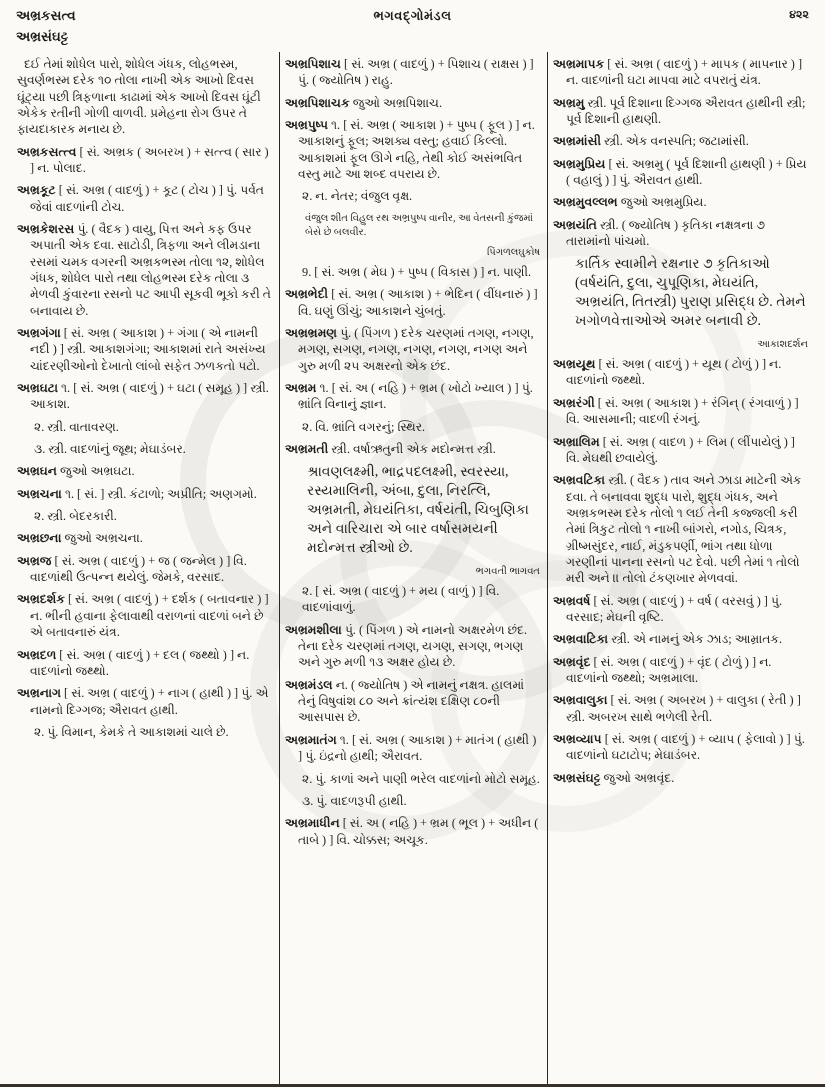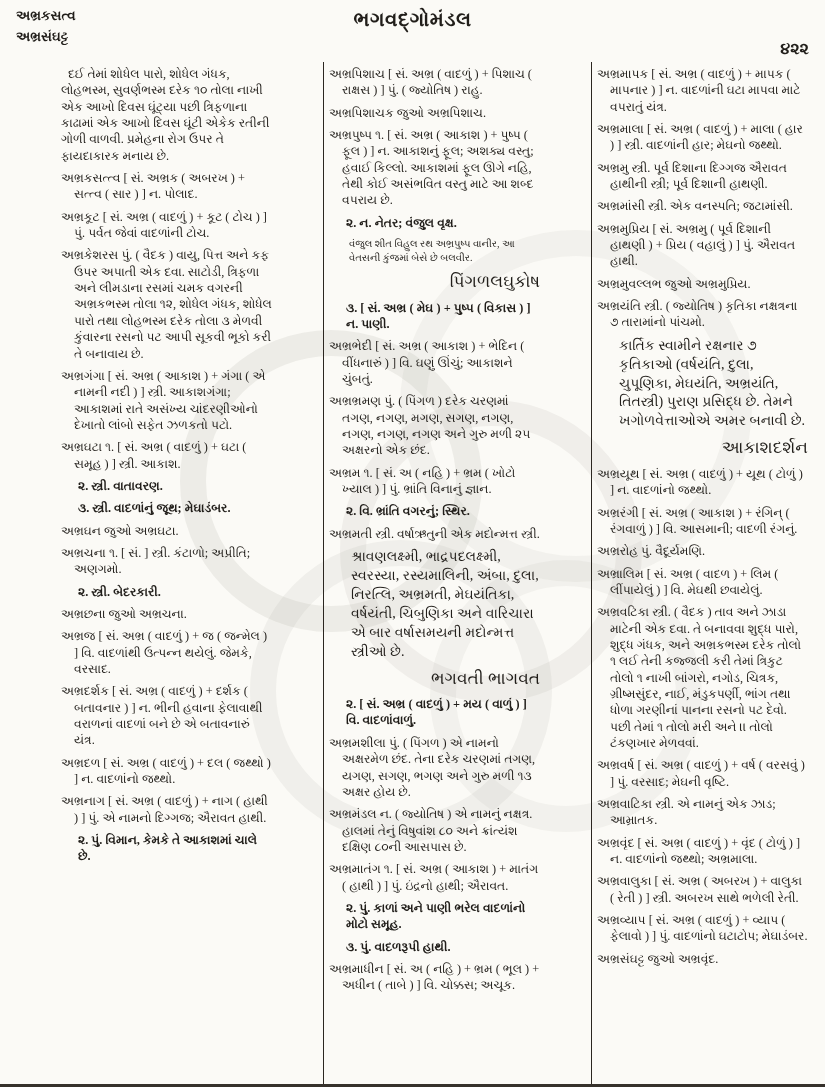--- a/index.html
+++ b/index.html
@@ -32,49 +32,48 @@
   header {
     position:relative; z-index:2;
     display:flex; justify-content:space-between; align-items:flex-start;
     padding:6px 16px 2px 16px;
     font-weight:bold;
     gap:15px;
   }
   .run-head { font-size:13.5px; line-height:1.55; }
   .book-title {
     position:absolute; left:0; right:0; top:8px;
-    text-align:center; font-size:20px; letter-spacing:0.5px;
+    text-align:center; font-size:13px; letter-spacing:0.5px;
   }
-  .page-number { font-size:16px; padding-top:2px;margin-top:32px; }
+  .page-number { font-size:11px; padding-top:2px; }
 
   .cols {
     position:relative; z-index:1;
     display:flex;
     margin:2px 10px 0 12px;
     height:1032px;
     overflow:hidden;
   }
   .col {
     flex:1 1 0;
     padding:4px 7px 0 5px;
     font-size:12.3px;
     line-height:1.33;
     overflow:hidden;
-    margin-left:44px;
   }
   .col + .col { border-left:1.5px solid #2b2620; }
 
   p.blk { margin:0 0 6px 0; }
-  .head { font-weight:normal; }
+  .head { font-weight:bold; }
   .entry { padding-left:13px; text-indent:-13px; }
-  .sub   { padding-left:17px;font-weight:bold; }
+  .sub   { padding-left:17px; }
   .cont  { text-indent:7px; }
   .note  { font-size:14px; padding-left:22px; line-height:1.35; margin-bottom:2px; }
   .verse { font-size:10px; padding-left:20px; line-height:1.4; margin-bottom:1px; }
-  .attrib{ text-align:right; font-size:17px; margin:0 2px 6px 0; }
+  .attrib{ text-align:right; font-size:10px; margin:0 2px 6px 0; }
 </style>
 </head>
 <body>
 
 <div class="page">
   <div class="watermark">
     <div class="wm-ring wm-r1"></div>
     <div class="wm-ring wm-r2"></div>
     <div class="wm-ring wm-r3"></div>
     <div class="wm-ring wm-r4"></div>
@@ -110,49 +109,47 @@
         <p class="blk entry"><span class="head">અભ્રનાગ </span><span>[ સં. અભ્ર ( વાદળું ) + નાગ ( હાથી ) ] પું. એ નામનો દિગ્ગજ; ઐરાવત હાથી.</span></p>
         <p class="blk sub"><span>૨. પું. વિમાન, કેમકે તે આકાશમાં ચાલે છે.</span></p>
       </section>
     <section class="col">
         <p class="blk entry"><span class="head">અભ્રપિશાચ </span><span>[ સં. અભ્ર ( વાદળું ) + પિશાચ ( રાક્ષસ ) ] પું. ( જ્યોતિષ ) રાહુ.</span></p>
         <p class="blk entry"><span class="head">અભ્રપિશાચક </span><span>જુઓ અભ્રપિશાચ.</span></p>
         <p class="blk entry"><span class="head">અભ્રપુષ્પ </span><span>૧. [ સં. અભ્ર ( આકાશ ) + પુષ્પ ( ફૂલ ) ] ન. આકાશનું ફૂલ; અશક્ય વસ્તુ; હવાઈ કિલ્લો. આકાશમાં ફૂલ ઊગે નહિ, તેથી કોઈ અસંભવિત વસ્તુ માટે આ શબ્દ વપરાય છે.</span></p>
         <p class="blk sub"><span>૨. ન. નેતર; વંજુલ વૃક્ષ.</span></p>
         <p class="blk verse"><span>વંજુલ શીત વિહુલ રથ અભ્રપુષ્પ વાનીર, આ વેતસની કુંજમાં બેસે છે બલવીર.</span></p>
         <p class="blk attrib"><span>પિંગળલઘુકોષ</span></p>
-        <p class="blk sub"><span>૩. [ સં. અભ્ર ( મેઘ ) + પુષ્પ ( વિકાસ ) ] ન. પાણી.</span></p>
+        <p class="blk sub"><span>9. [ સં. અભ્ર ( મેઘ ) + પુષ્પ ( વિકાસ ) ] ન. પાણી.</span></p>
         <p class="blk entry"><span class="head">અભ્રભેદી </span><span>[ સં. અભ્ર ( આકાશ ) + ભેદિન ( વીંધનારું ) ] વિ. ઘણું ઊંચું; આકાશને ચુંબતું.</span></p>
         <p class="blk entry"><span class="head">અભ્રભ્રમણ </span><span>પું. ( પિંગળ ) દરેક ચરણમાં તગણ, નગણ, મગણ, સગણ, નગણ, નગણ, નગણ, નગણ અને ગુરુ મળી ૨૫ અક્ષરનો એક છંદ.</span></p>
         <p class="blk entry"><span class="head">અભ્રમ </span><span>૧. [ સં. અ ( નહિ ) + ભ્રમ ( ખોટો ખ્યાલ ) ] પું. ભ્રાંતિ વિનાનું જ્ઞાન.</span></p>
         <p class="blk sub"><span>૨. વિ. ભ્રાંતિ વગરનું; સ્થિર.</span></p>
         <p class="blk entry"><span class="head">અભ્રમતી </span><span>સ્ત્રી. વર્ષાઋતુની એક મદોન્મત્ત સ્ત્રી.</span></p>
         <p class="blk note"><span>શ્રાવણલક્ષ્મી, ભાદ્રપદલક્ષ્મી, સ્વરસ્યા, રસ્યમાલિની, અંબા, દુલા, નિરત્લિ, અભ્રમતી, મેઘયંતિકા, વર્ષયંતી, ચિબુણિકા અને વારિચારા એ બાર વર્ષાસમયની મદોન્મત્ત સ્ત્રીઓ છે.</span></p>
         <p class="blk attrib"><span>ભગવતી ભાગવત</span></p>
         <p class="blk sub"><span>૨. [ સં. અભ્ર ( વાદળું ) + મય ( વાળું ) ] વિ. વાદળાંવાળું.</span></p>
         <p class="blk entry"><span class="head">અભ્રમશીલા </span><span>પું. ( પિંગળ ) એ નામનો અક્ષરમેળ છંદ. તેના દરેક ચરણમાં તગણ, યગણ, સગણ, ભગણ અને ગુરુ મળી ૧૩ અક્ષર હોય છે.</span></p>
         <p class="blk entry"><span class="head">અભ્રમંડલ </span><span>ન. ( જ્યોતિષ ) એ નામનું નક્ષત્ર. હાલમાં તેનું વિષુવાંશ ૮૦ અને ક્રાંત્યંશ દક્ષિણ ૮૦ની આસપાસ છે.</span></p>
         <p class="blk entry"><span class="head">અભ્રમાતંગ </span><span>૧. [ સં. અભ્ર ( આકાશ ) + માતંગ ( હાથી ) ] પું. ઇંદ્રનો હાથી; ઐરાવત.</span></p>
         <p class="blk sub"><span>૨. પું. કાળાં અને પાણી ભરેલ વાદળાંનો મોટો સમૂહ.</span></p>
         <p class="blk sub"><span>૩. પું. વાદળરૂપી હાથી.</span></p>
         <p class="blk entry"><span class="head">અભ્રમાધીન </span><span>[ સં. અ ( નહિ ) + ભ્રમ ( ભૂલ ) + અધીન ( તાબે ) ] વિ. ચોક્કસ; અચૂક.</span></p>
       </section>
     <section class="col">
         <p class="blk entry"><span class="head">અભ્રમાપક </span><span>[ સં. અભ્ર ( વાદળું ) + માપક ( માપનાર ) ] ન. વાદળાંની ઘટા માપવા માટે વપરાતું યંત્ર.</span></p>
-        <p class="blk entry"><span class="head">અભ્રમાલા </span><span>[ સં. અભ્ર ( વાદળું ) + માલા ( હાર ) ] સ્ત્રી. વાદળાંની હાર; મેઘનો જથ્થો.</span></p>
         <p class="blk entry"><span class="head">અભ્રમુ </span><span>સ્ત્રી. પૂર્વ દિશાના દિગ્ગજ ઐરાવત હાથીની સ્ત્રી; પૂર્વ દિશાની હાથણી.</span></p>
         <p class="blk entry"><span class="head">અભ્રમાંસી </span><span>સ્ત્રી. એક વનસ્પતિ; જટામાંસી.</span></p>
         <p class="blk entry"><span class="head">અભ્રમુપ્રિય </span><span>[ સં. અભ્રમુ ( પૂર્વ દિશાની હાથણી ) + પ્રિય ( વહાલું ) ] પું. ઐરાવત હાથી.</span></p>
         <p class="blk entry"><span class="head">અભ્રમુવલ્લભ </span><span>જુઓ અભ્રમુપ્રિય.</span></p>
         <p class="blk entry"><span class="head">અભ્રયંતિ </span><span>સ્ત્રી. ( જ્યોતિષ ) કૃતિકા નક્ષત્રના ૭ તારામાંનો પાંચમો.</span></p>
         <p class="blk note"><span>કાર્તિક સ્વામીને રક્ષનાર ૭ કૃતિકાઓ (વર્ષયંતિ, દુલા, ચુપૂણિકા, મેઘયંતિ, અભ્રયંતિ, તિતસ્ત્રી) પુરાણ પ્રસિદ્ધ છે. તેમને ખગોળવેત્તાઓએ અમર બનાવી છે.</span></p>
         <p class="blk attrib"><span>આકાશદર્શન</span></p>
         <p class="blk entry"><span class="head">અભ્રયૂથ </span><span>[ સં. અભ્ર ( વાદળું ) + યૂથ ( ટોળું ) ] ન. વાદળાંનો જથ્થો.</span></p>
         <p class="blk entry"><span class="head">અભ્રરંગી </span><span>[ સં. અભ્ર ( આકાશ ) + રંગિન્ ( રંગવાળું ) ] વિ. આસમાની; વાદળી રંગનું.</span></p>
-        <p class="blk entry"><span class="head">અભ્રરોહ </span><span>પું. વૈદૂર્યમણિ.</span></p>
         <p class="blk entry"><span class="head">અભ્રાલિમ </span><span>[ સં. અભ્ર ( વાદળ ) + લિમ ( લીંપાયેલું ) ] વિ. મેઘથી છવાયેલું.</span></p>
         <p class="blk entry"><span class="head">અભ્રવટિકા </span><span>સ્ત્રી. ( વૈદક ) તાવ અને ઝાડા માટેની એક દવા. તે બનાવવા શુદ્ધ પારો, શુદ્ધ ગંધક, અને અભ્રકભસ્મ દરેક તોલો ૧ લઈ તેની કજ્જલી કરી તેમાં ત્રિકુટ તોલો ૧ નાખી બાંગરો, નગોડ, ચિત્રક, ગ્રીષ્મસુંદર, નાઈ, મંડુકપર્ણી, ભાંગ તથા ધોળા ગરણીનાં પાનના રસનો પટ દેવો. પછી તેમાં ૧ તોલો મરી અને ।। તોલો ટંકણખાર મેળવવાં.</span></p>
         <p class="blk entry"><span class="head">અભ્રવર્ષ </span><span>[ સં. અભ્ર ( વાદળું ) + વર્ષ ( વરસવું ) ] પું. વરસાદ; મેઘની વૃષ્ટિ.</span></p>
         <p class="blk entry"><span class="head">અભ્રવાટિકા </span><span>સ્ત્રી. એ નામનું એક ઝાડ; આમ્રાતક.</span></p>
         <p class="blk entry"><span class="head">અભ્રવૃંદ </span><span>[ સં. અભ્ર ( વાદળું ) + વૃંદ ( ટોળું ) ] ન. વાદળાંનો જથ્થો; અભ્રમાલા.</span></p>
         <p class="blk entry"><span class="head">અભ્રવાલુકા </span><span>[ સં. અભ્ર ( અબરખ ) + વાલુકા ( રેતી ) ] સ્ત્રી. અબરખ સાથે ભળેલી રેતી.</span></p>
         <p class="blk entry"><span class="head">અભ્રવ્યાપ </span><span>[ સં. અભ્ર ( વાદળું ) + વ્યાપ ( ફેલાવો ) ] પું. વાદળાંનો ઘટાટોપ; મેઘાડંબર.</span></p>
         <p class="blk entry"><span class="head">અભ્રસંઘટ્ટ </span><span>જુઓ અભ્રવૃંદ.</span></p>
       </section>
   </main>

